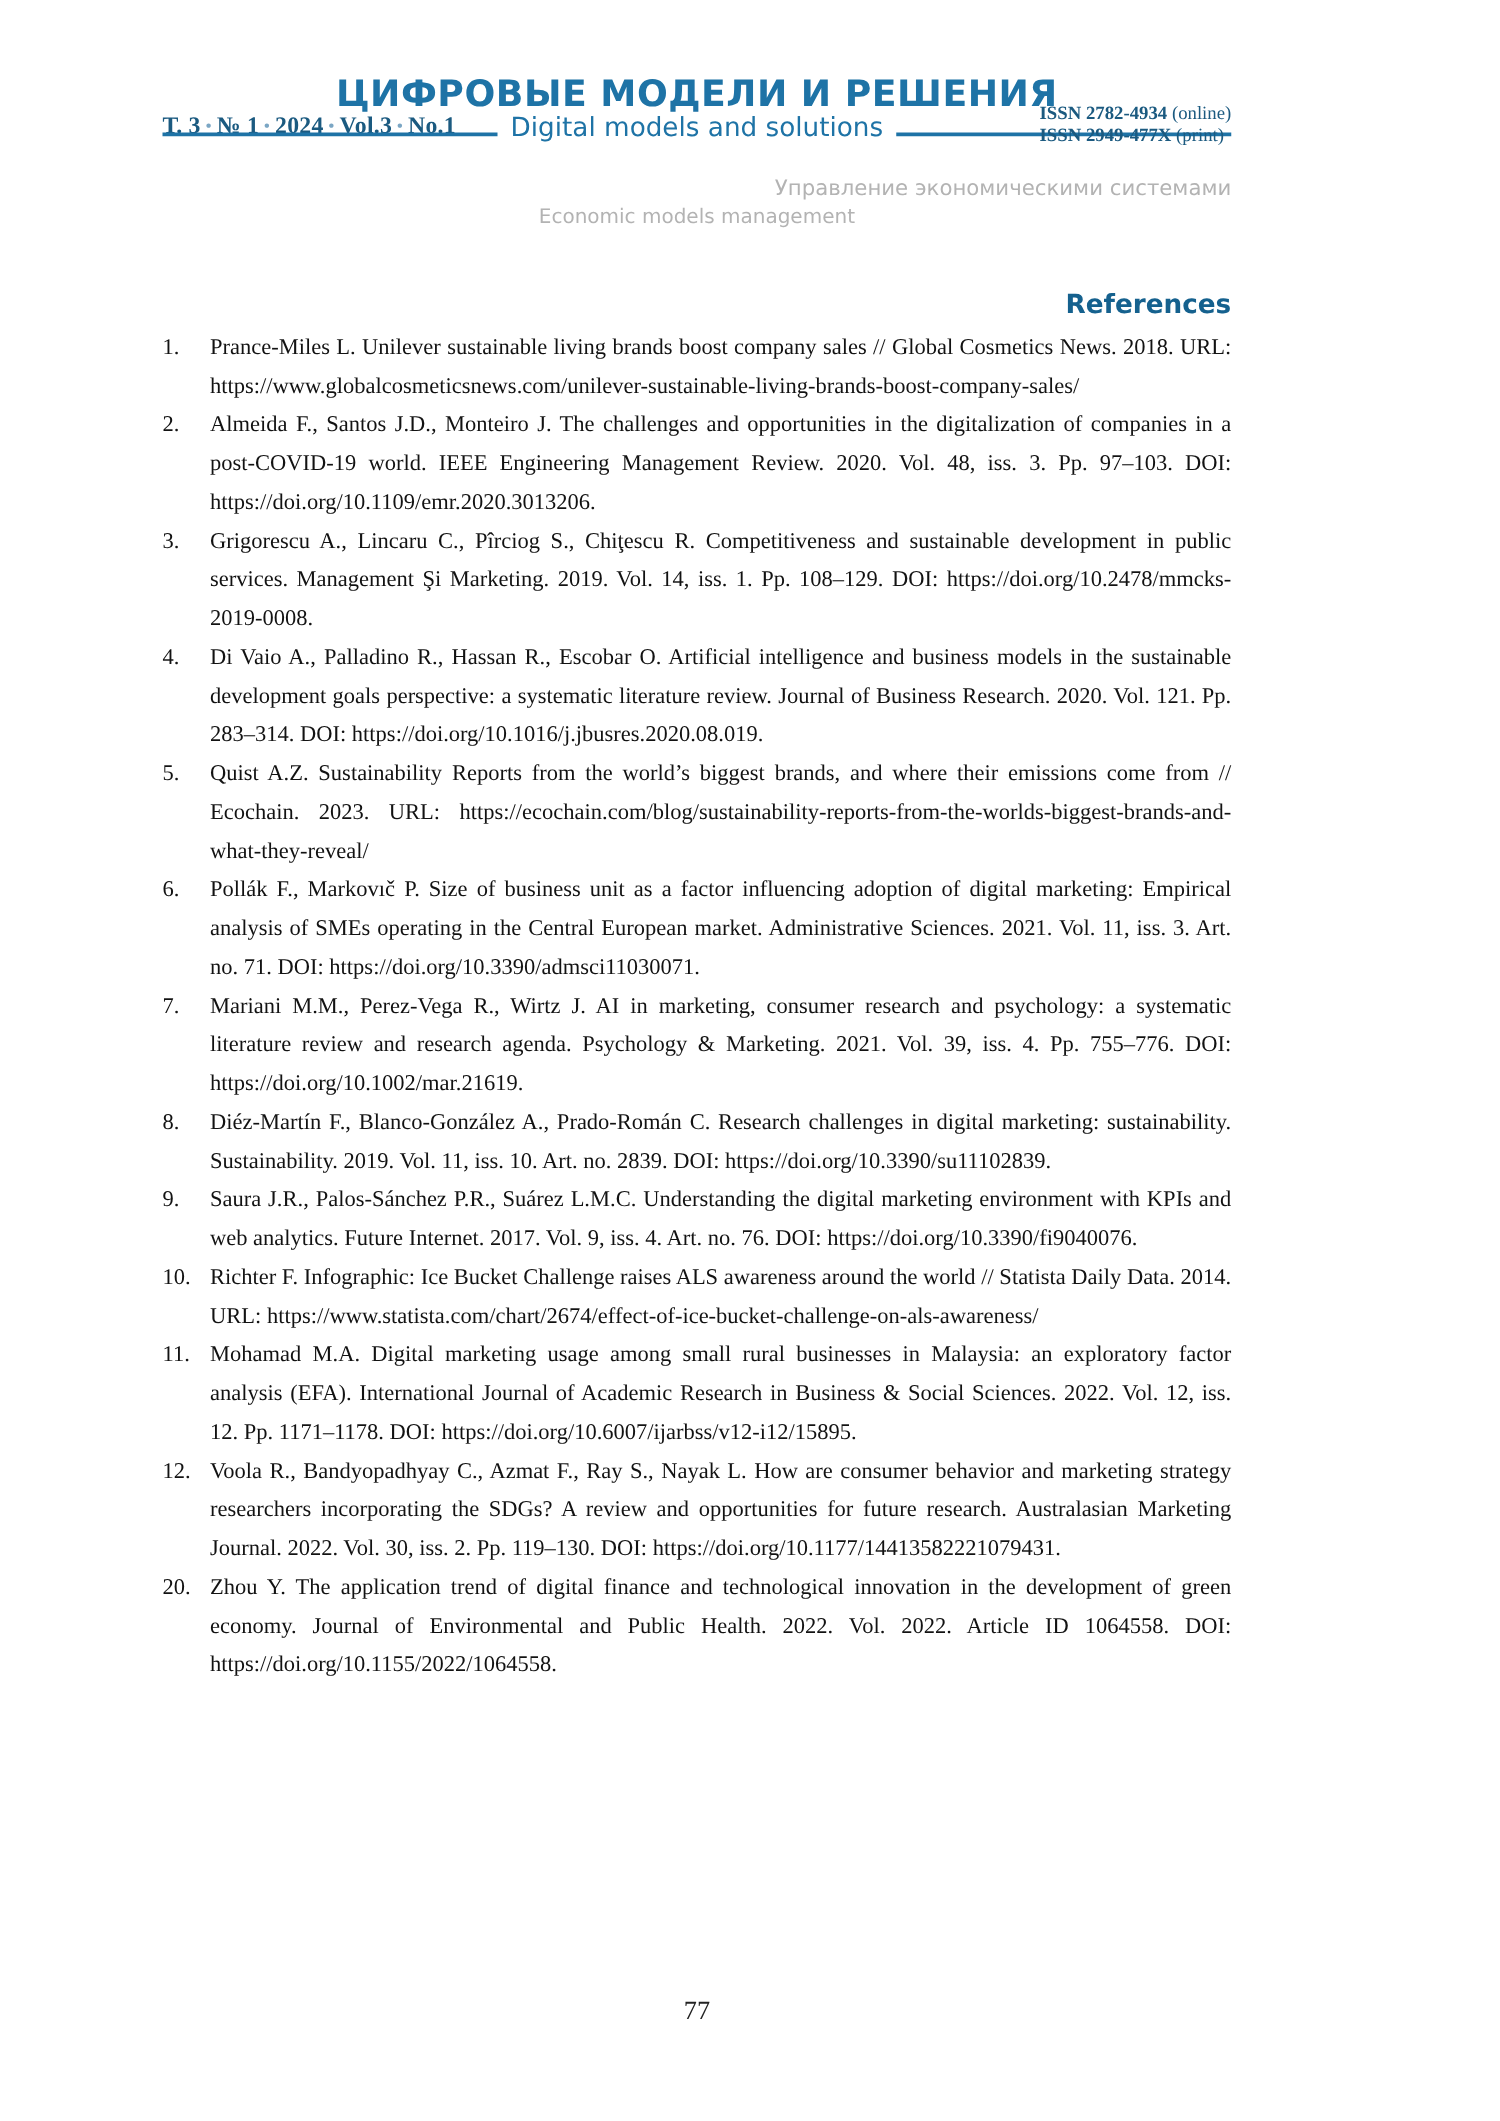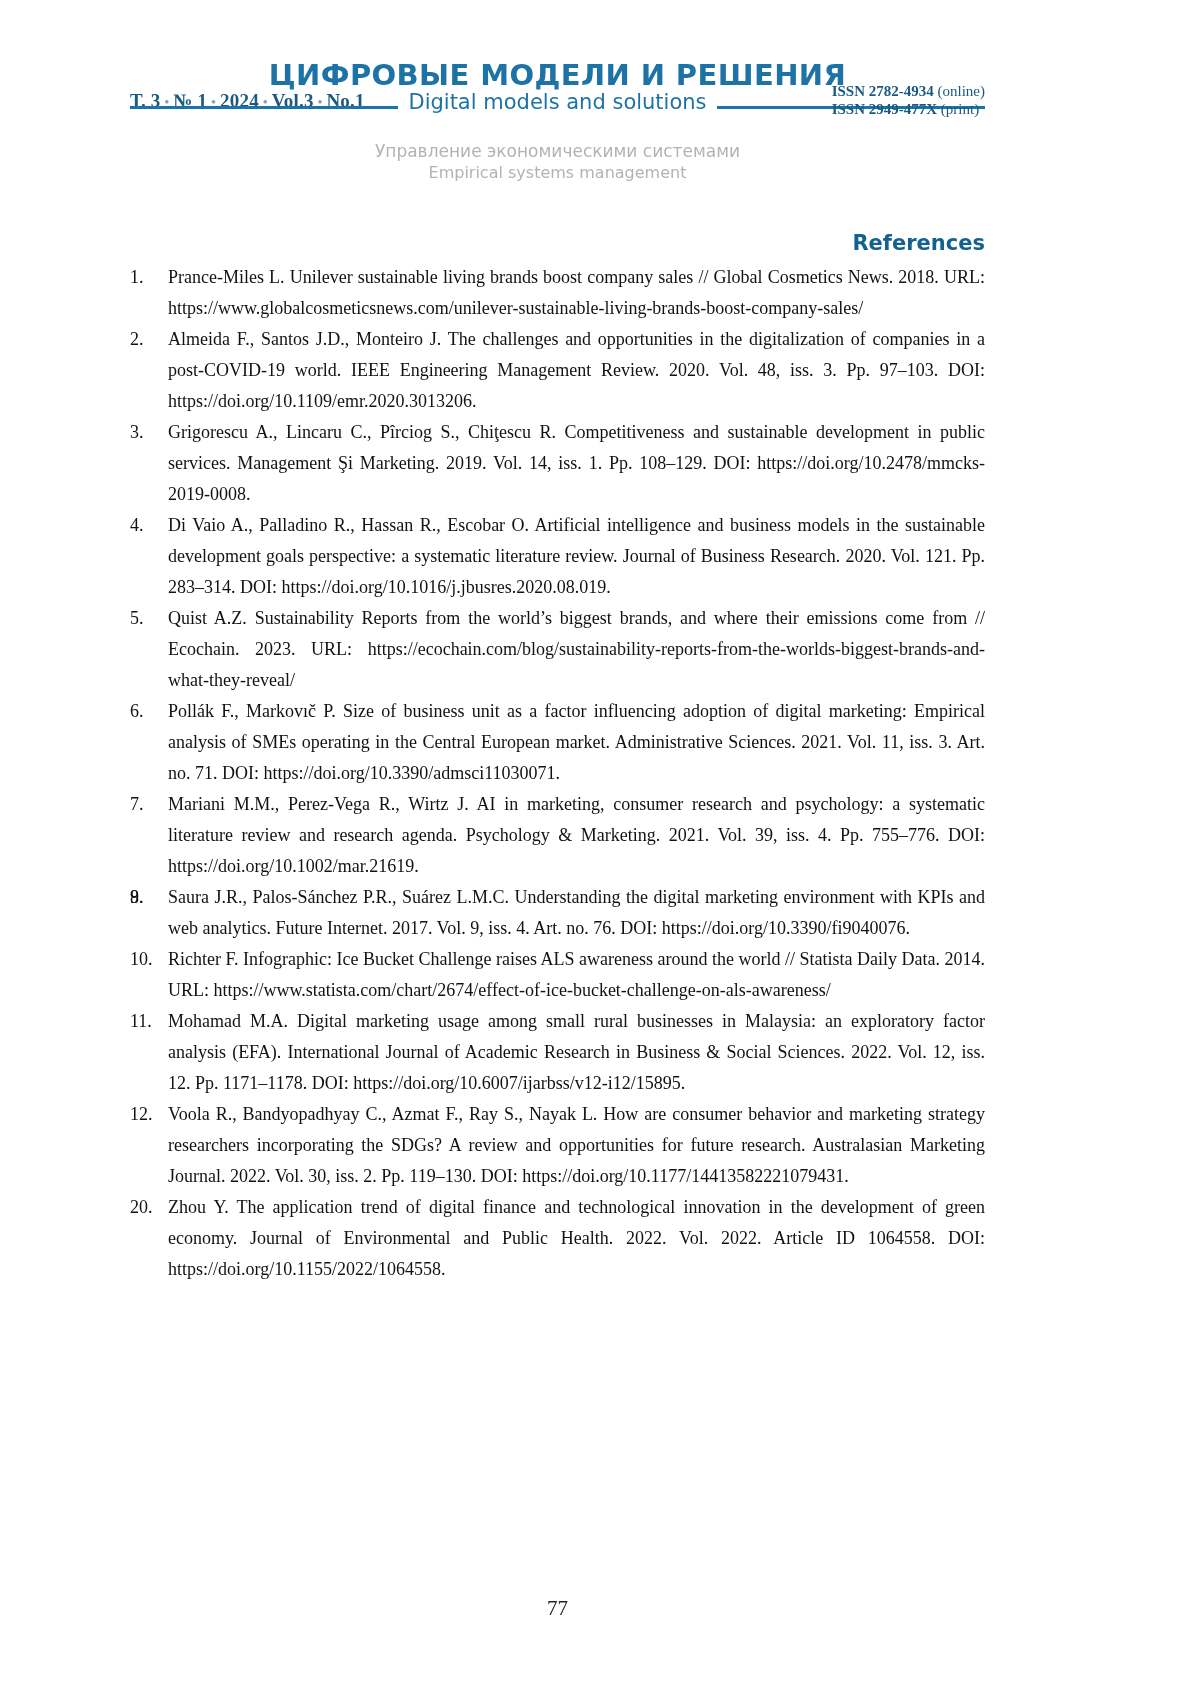--- a/index.html
+++ b/index.html
@@ -54,21 +54,21 @@
     font-family:"DejaVu Sans", sans-serif;
     font-size:21px; color:var(--accent);
     padding:0 10px; line-height:26px; white-space:nowrap;
   }
   
   .section-sub{
     margin-top:12px; text-align:center;
     font-family:"DejaVu Sans", sans-serif;
     color:var(--subtitle-gray);
   }
-  .section-sub .ru{ font-size:17px; line-height:22px; }
+  .section-sub .ru{ font-size:17px; line-height:22px;text-align:right; }
   .section-sub .en{ font-size:16px; line-height:21px; }
   
   .refs-heading{
     margin-top:48px; text-align:right;
     font-family:"DejaVu Sans", sans-serif;
     font-weight:bold; font-size:21px;
     color:var(--heading-teal);
   }
   ol.refs{
     list-style:none; margin-top:7px;
@@ -113,35 +113,35 @@
       </div>
       <div>
         <span class="code">ISSN 2949-477X</span>
         <span class="suffix">(print)</span>
       </div>
     </div>
   </header>
 
   <div class="section-sub">
     <div class="ru">Управление экономическими системами</div>
-    <div class="en">Empirical systems management</div>
+    <div class="en">Economic models management</div>
   </div>
 
   <main>
     <h1 class="refs-heading">References</h1>
 
     <ol class="refs">
       <li><span class="num">1.</span><span>Prance-Miles L. Unilever sustainable living brands boost company sales // Global Cosmetics News. 2018. URL: https://www.globalcosmeticsnews.com/unilever-sustainable-living-brands-boost-company-sales/</span></li>
       <li><span class="num">2.</span><span>Almeida F., Santos J.D., Monteiro J. The challenges and opportunities in the digitalization of companies in a post-COVID-19 world. IEEE Engineering Management Review. 2020. Vol. 48, iss. 3. Pp. 97–103. DOI: https://doi.org/10.1109/emr.2020.3013206.</span></li>
       <li><span class="num">3.</span><span>Grigorescu A., Lincaru C., Pîrciog S., Chiţescu R. Competitiveness and sustainable development in public services. Management Şi Marketing. 2019. Vol. 14, iss. 1. Pp. 108–129. DOI: https://doi.org/10.2478/mmcks-2019-0008.</span></li>
       <li><span class="num">4.</span><span>Di Vaio A., Palladino R., Hassan R., Escobar O. Artificial intelligence and business models in the sustainable development goals perspective: a systematic literature review. Journal of Business Research. 2020. Vol. 121. Pp. 283–314. DOI: https://doi.org/10.1016/j.jbusres.2020.08.019.</span></li>
       <li><span class="num">5.</span><span>Quist A.Z. Sustainability Reports from the world’s biggest brands, and where their emissions come from // Ecochain. 2023. URL: https://ecochain.com/blog/sustainability-reports-from-the-worlds-biggest-brands-and-what-they-reveal/</span></li>
       <li><span class="num">6.</span><span>Pollák F., Markovıč P. Size of business unit as a factor influencing adoption of digital marketing: Empirical analysis of SMEs operating in the Central European market. Administrative Sciences. 2021. Vol. 11, iss. 3. Art. no. 71. DOI: https://doi.org/10.3390/admsci11030071.</span></li>
       <li><span class="num">7.</span><span>Mariani M.M., Perez-Vega R., Wirtz J. AI in marketing, consumer research and psychology: a systematic literature review and research agenda. Psychology &amp; Marketing. 2021. Vol. 39, iss. 4. Pp. 755–776. DOI: https://doi.org/10.1002/mar.21619.</span></li>
-      <li><span class="num">8.</span></li>
+      <li><span class="num">8.</span><span>Diéz-Martín F., Blanco-González A., Prado-Román C. Research challenges in digital marketing: sustainability. Sustainability. 2019. Vol. 11, iss. 10. Art. no. 2839. DOI: https://doi.org/10.3390/su11102839.</span></li>
       <li><span class="num">9.</span><span>Saura J.R., Palos-Sánchez P.R., Suárez L.M.C. Understanding the digital marketing environment with KPIs and web analytics. Future Internet. 2017. Vol. 9, iss. 4. Art. no. 76. DOI: https://doi.org/10.3390/fi9040076.</span></li>
       <li><span class="num">10.</span><span>Richter F. Infographic: Ice Bucket Challenge raises ALS awareness around the world // Statista Daily Data. 2014. URL: https://www.statista.com/chart/2674/effect-of-ice-bucket-challenge-on-als-awareness/</span></li>
       <li><span class="num">11.</span><span>Mohamad M.A. Digital marketing usage among small rural businesses in Malaysia: an exploratory factor analysis (EFA). International Journal of Academic Research in Business &amp; Social Sciences. 2022. Vol. 12, iss. 12. Pp. 1171–1178. DOI: https://doi.org/10.6007/ijarbss/v12-i12/15895.</span></li>
       <li><span class="num">12.</span><span>Voola R., Bandyopadhyay C., Azmat F., Ray S., Nayak L. How are consumer behavior and marketing strategy researchers incorporating the SDGs? A review and opportunities for future research. Australasian Marketing Journal. 2022. Vol. 30, iss. 2. Pp. 119–130. DOI: https://doi.org/10.1177/14413582221079431.</span></li>
       <li><span class="num">20.</span><span>Zhou Y. The application trend of digital finance and technological innovation in the development of green economy. Journal of Environmental and Public Health. 2022. Vol. 2022. Article ID 1064558. DOI: https://doi.org/10.1155/2022/1064558.</span></li>
     </ol>
   </main>
 
   <div class="page-number">77</div>
 

